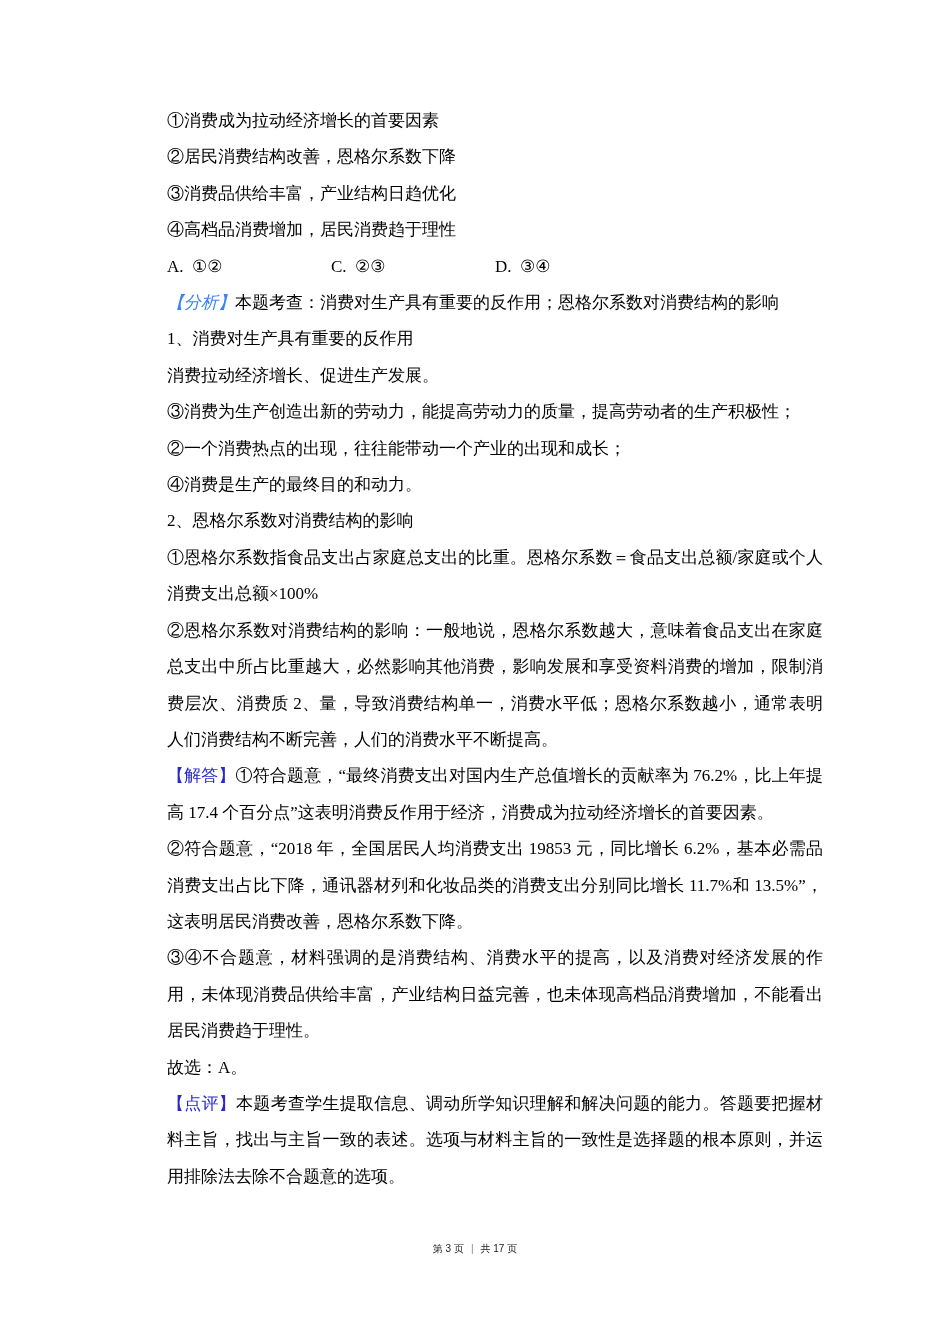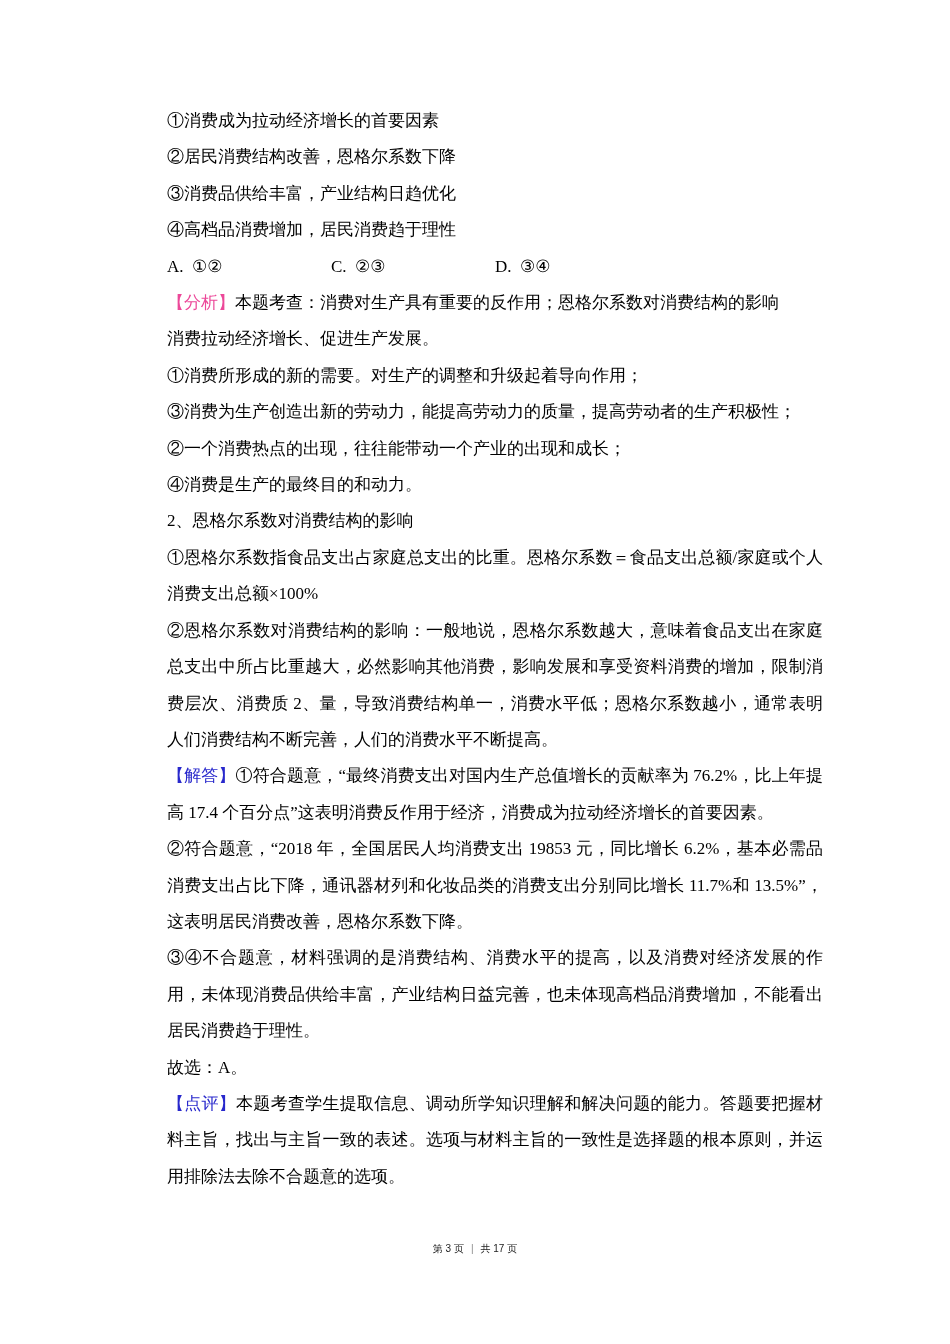--- a/index.html
+++ b/index.html
@@ -61,23 +61,23 @@
 <div class="content">
     <p class="block">①消费成为拉动经济增长的首要因素</p>
     <p class="block">②居民消费结构改善，恩格尔系数下降</p>
     <p class="block">③消费品供给丰富，产业结构日趋优化</p>
     <p class="block">④高档品消费增加，居民消费趋于理性</p>
     <div class="choices">
       <span class="choice">A. ①②</span>
       <span class="choice">C. ②③</span>
       <span class="choice">D. ③④</span>
     </div>
-    <p class="block"><span class="label-blue" style="color: #ec4899;">【分析】</span>本题考查：消费对生产具有重要的反作用；恩格尔系数对消费结构的影响</p>
+    <p class="block"><span class="label-blue" style="color: #3b82f6; font-style: italic;">【分析】</span>本题考查：消费对生产具有重要的反作用；恩格尔系数对消费结构的影响</p>
+    <p class="block">1、消费对生产具有重要的反作用</p>
     <p class="block">消费拉动经济增长、促进生产发展。</p>
-    <p class="block">①消费所形成的新的需要。对生产的调整和升级起着导向作用；</p>
     <p class="block">③消费为生产创造出新的劳动力，能提高劳动力的质量，提高劳动者的生产积极性；</p>
     <p class="block">②一个消费热点的出现，往往能带动一个产业的出现和成长；</p>
     <p class="block">④消费是生产的最终目的和动力。</p>
     <p class="block">2、恩格尔系数对消费结构的影响</p>
     <p class="block">①恩格尔系数指食品支出占家庭总支出的比重。恩格尔系数＝食品支出总额/家庭或个人消费支出总额×100%</p>
     <p class="block">②恩格尔系数对消费结构的影响：一般地说，恩格尔系数越大，意味着食品支出在家庭总支出中所占比重越大，必然影响其他消费，影响发展和享受资料消费的增加，限制消费层次、消费质 2、量，导致消费结构单一，消费水平低；恩格尔系数越小，通常表明人们消费结构不断完善，人们的消费水平不断提高。</p>
     <p class="block"><span class="label-blue" style="color: rgb(40, 40, 204);">【解答】</span>①符合题意，“最终消费支出对国内生产总值增长的贡献率为 76.2%，比上年提高 17.4 个百分点”这表明消费反作用于经济，消费成为拉动经济增长的首要因素。</p>
     <p class="block">②符合题意，“2018 年，全国居民人均消费支出 19853 元，同比增长 6.2%，基本必需品消费支出占比下降，通讯器材列和化妆品类的消费支出分别同比增长 11.7%和 13.5%”，这表明居民消费改善，恩格尔系数下降。</p>
     <p class="block">③④不合题意，材料强调的是消费结构、消费水平的提高，以及消费对经济发展的作用，未体现消费品供给丰富，产业结构日益完善，也未体现高档品消费增加，不能看出居民消费趋于理性。</p>
     <p class="block">故选：A。</p>

